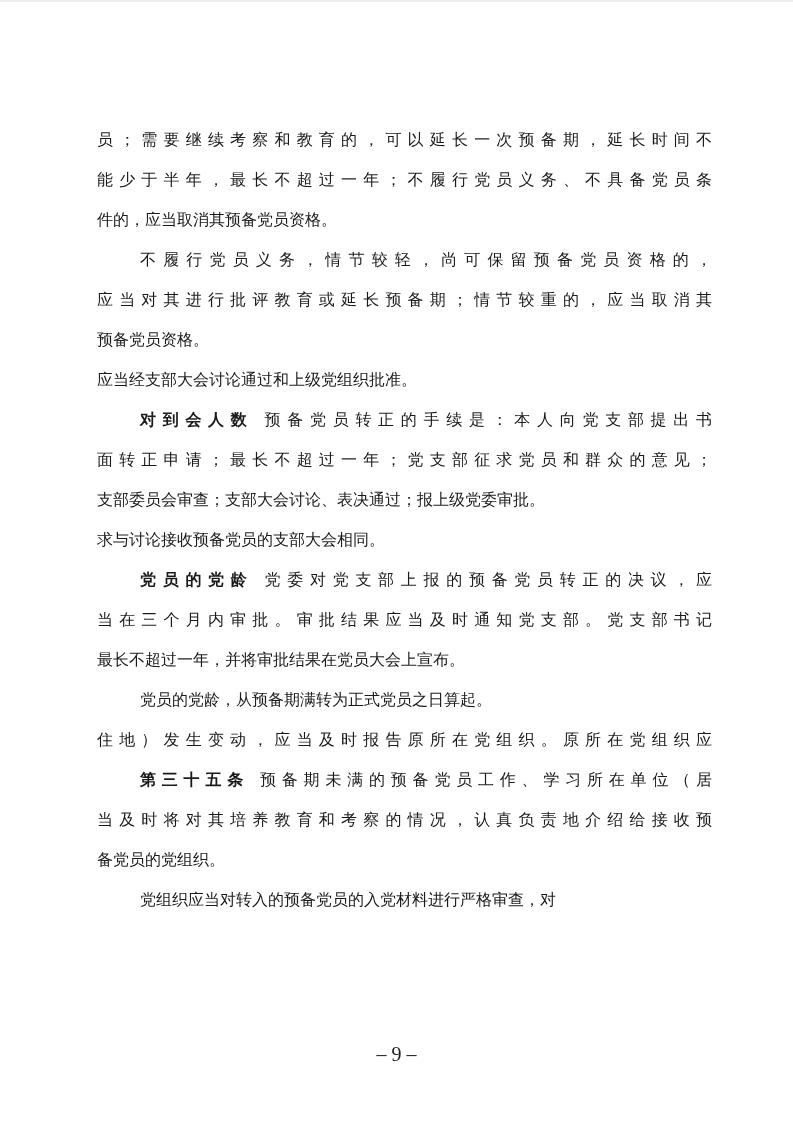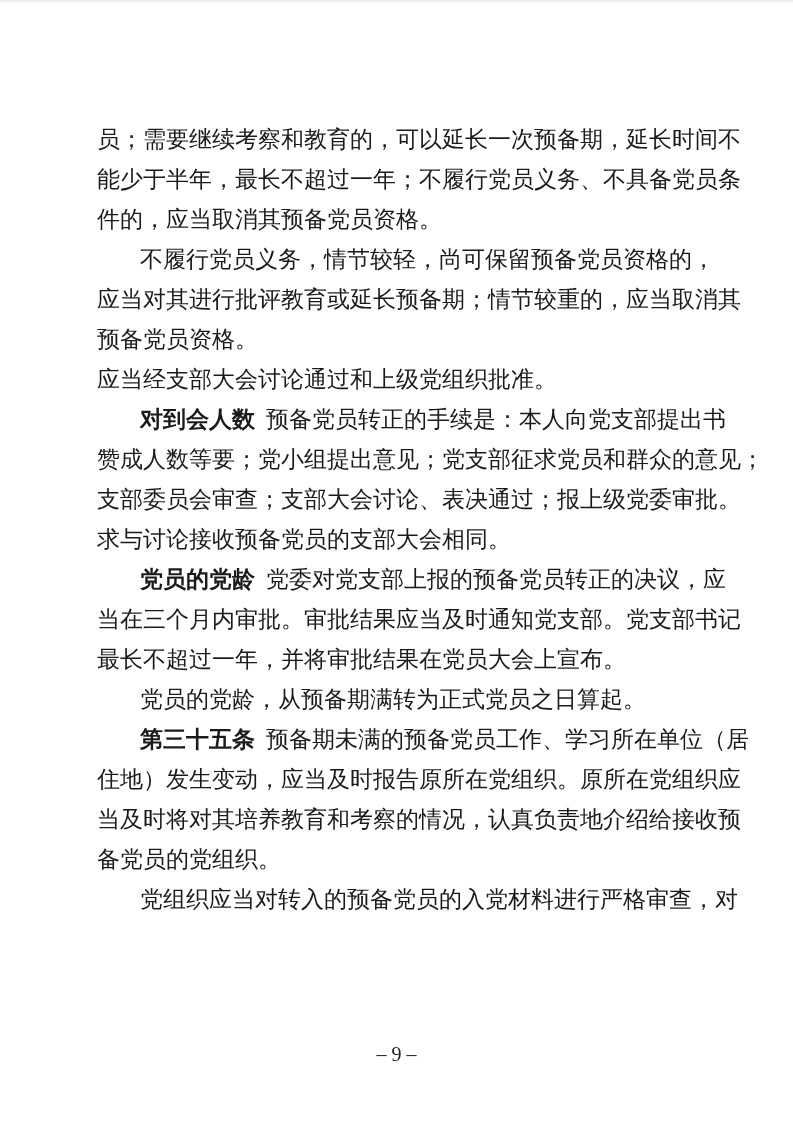--- a/index.html
+++ b/index.html
@@ -16,21 +16,21 @@
     border-top: 2px solid #ededed;
     box-sizing: border-box;
     font-family: "Liberation Serif", "DejaVu Serif", serif;
     color: #1a1a1a;
   }
   .content {
     position: absolute;
     left: 97px;
     top: 118px;
     width: 615px;
-    font-size: 23px;
+    font-size: 16px;
     line-height: 40px;
     letter-spacing: 0;
   }
   .para {
     margin: 0;
     padding: 0;
   }
   .line {
     white-space: nowrap;
     text-align: justify;
@@ -72,37 +72,37 @@
       <div class="para">
         <div class="line fill indent">不履行党员义务，情节较轻，尚可保留预备党员资格的，</div>
         <div class="line fill">应当对其进行批评教育或延长预备期；情节较重的，应当取消其</div>
         <div class="line">预备党员资格。</div>
       </div>
       <div class="para">
         <div class="line">应当经支部大会讨论通过和上级党组织批准。</div>
       </div>
       <div class="para">
         <div class="line fill indent"><span class="lead">对到会人数</span>预备党员转正的手续是：本人向党支部提出书</div>
-        <div class="line fill">赞成人数等要；党小组提出意见；党支部征求党员和群众的意见；</div>
+        <div class="line fill">面转正申请；最长不超过一年；党支部征求党员和群众的意见；</div>
         <div class="line">支部委员会审查；支部大会讨论、表决通过；报上级党委审批。</div>
       </div>
       <div class="para">
         <div class="line">求与讨论接收预备党员的支部大会相同。</div>
       </div>
       <div class="para">
         <div class="line fill indent"><span class="lead">党员的党龄</span>党委对党支部上报的预备党员转正的决议，应</div>
         <div class="line fill">当在三个月内审批。审批结果应当及时通知党支部。党支部书记</div>
         <div class="line">最长不超过一年，并将审批结果在党员大会上宣布。</div>
       </div>
       <div class="para">
         <div class="line indent">党员的党龄，从预备期满转为正式党员之日算起。</div>
       </div>
       <div class="para">
+        <div class="line fill">住地）发生变动，应当及时报告原所在党组织。原所在党组织应</div>
         <div class="line fill indent"><span class="lead">第三十五条</span>预备期未满的预备党员工作、学习所在单位（居</div>
-        <div class="line fill">住地）发生变动，应当及时报告原所在党组织。原所在党组织应</div>
         <div class="line fill">当及时将对其培养教育和考察的情况，认真负责地介绍给接收预</div>
         <div class="line">备党员的党组织。</div>
       </div>
       <div class="para">
         <div class="line indent">党组织应当对转入的预备党员的入党材料进行严格审查，对</div>
       </div>
     </div>
   <div class="footer">
     <span>– 9 –</span>
   </div>

